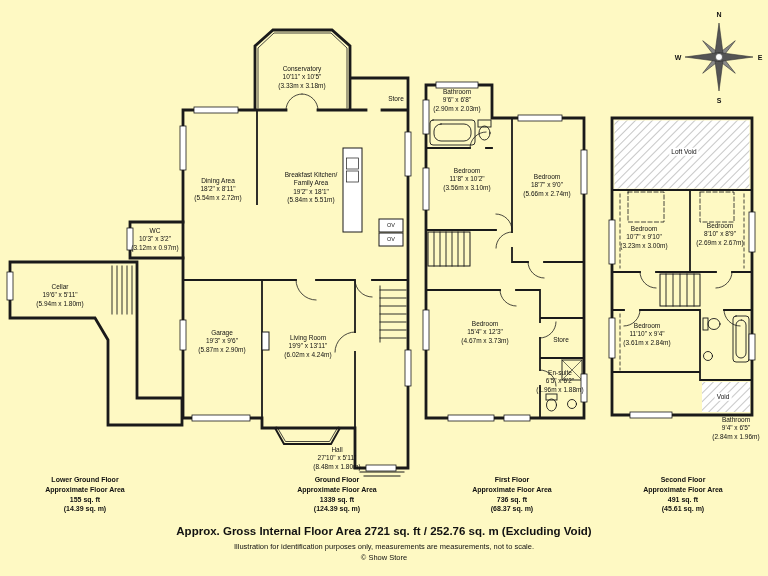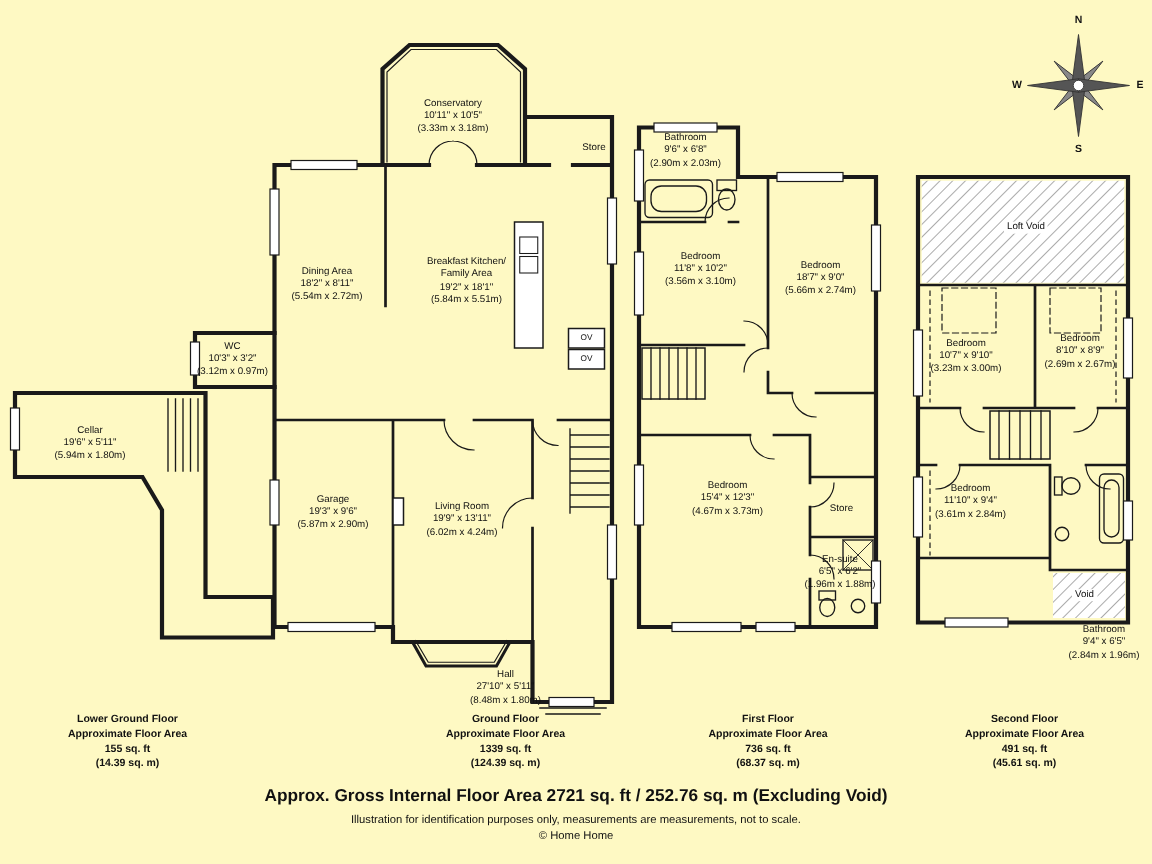--- a/index.html
+++ b/index.html
@@ -293,15 +293,15 @@
   </div>
   <div class="lbl floor-summary" style="left:683px;top:495px">
     <span>Second Floor</span>
     <span>Approximate Floor Area</span>
     <span>491 sq. ft</span>
     <span>(45.61 sq. m)</span>
   </div>
 
   <div class="lbl gross" style="left:384px;top:531px">Approx. Gross Internal Floor Area 2721 sq. ft / 252.76 sq. m (Excluding Void)</div>
   <div class="lbl note" style="left:384px;top:546px">Illustration for identification purposes only, measurements are measurements, not to scale.</div>
-  <div class="lbl note" style="left:384px;top:557px">© Home Home</div>
+  <div class="lbl note" style="left:384px;top:557px">© Show Store</div>
 
 </div>
 
 </body></html>

